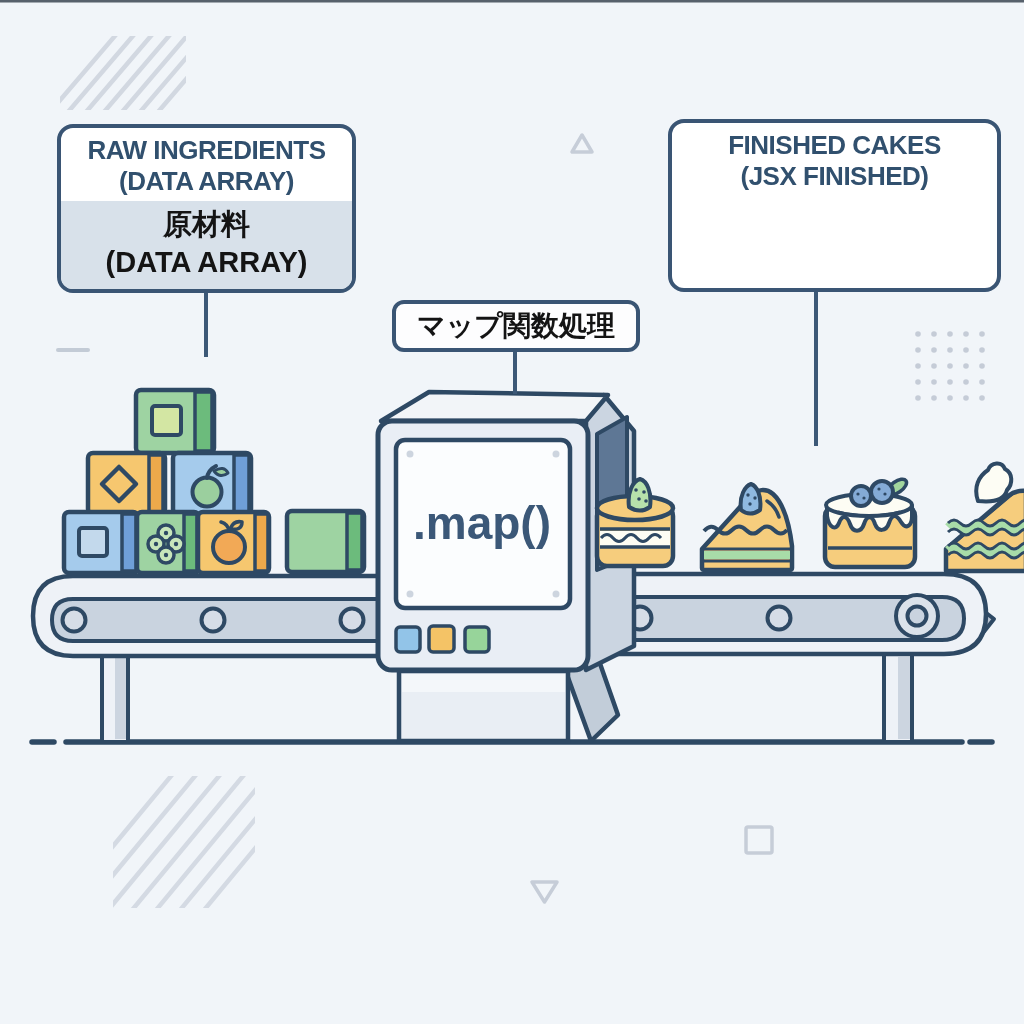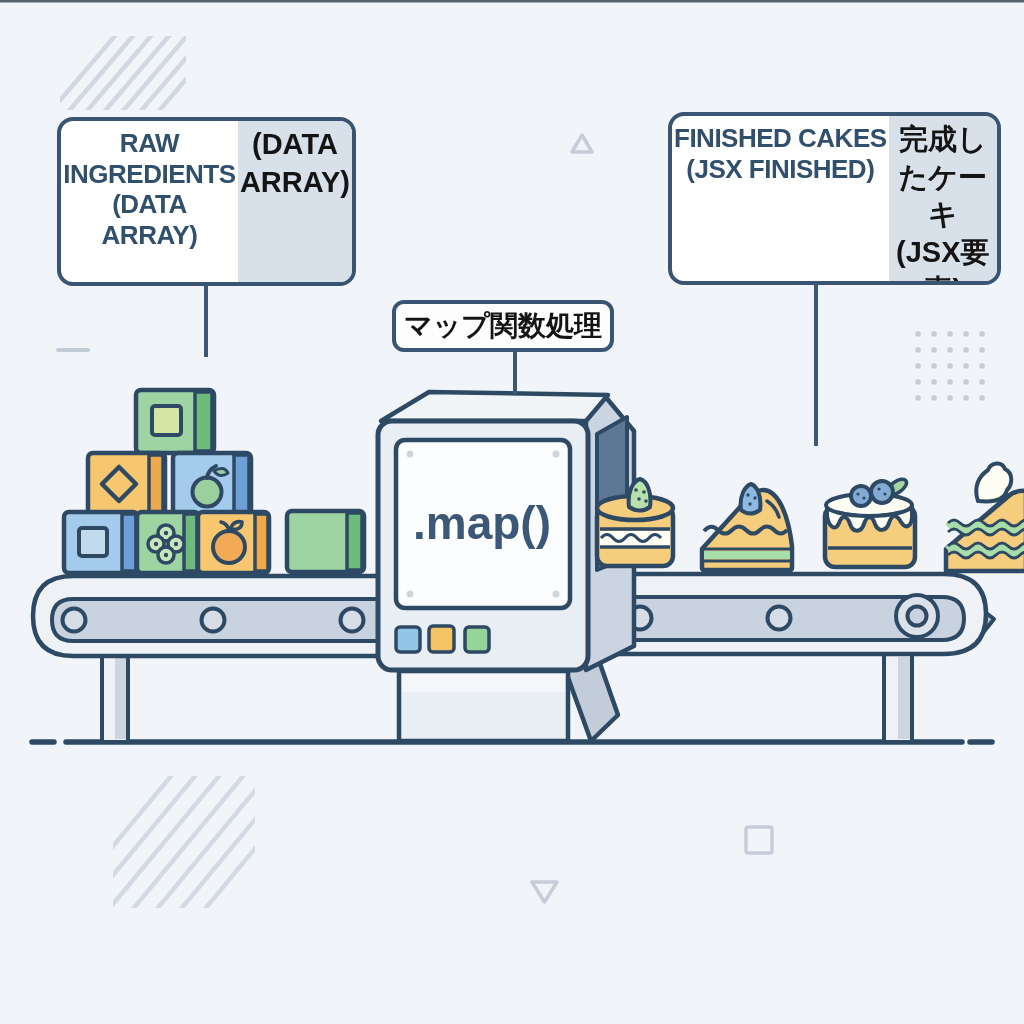--- a/index.html
+++ b/index.html
@@ -7,36 +7,37 @@
     width:1024px;height:1024px;position:relative;overflow:hidden;
     background:#f1f5f9;
     font-family:"Liberation Sans", sans-serif;
   }
   .stage{position:absolute;inset:0;}
   svg{position:absolute;left:0;top:0;}
   .label-box{
     position:absolute;box-sizing:border-box;
     border:4px solid #3a5574;border-radius:16px;
     background:#ffffff;overflow:hidden;
-    display:flex;flex-direction:row;text-align:center;
+    display:flex;flex-direction:column;text-align:center;
     z-index:5;
+    margin-top:7px;
   }
   .label-box .en{
     padding:7px 2px 5px;
     font-weight:700;font-size:26px;line-height:1.18;
     color:#31506e;letter-spacing:-0.5px;
   }
   .label-box .ja{
     flex:1;background:#d8e1ea;
     font-weight:700;font-size:29px;line-height:1.3;
     color:#141414;padding:5px 2px 6px;
   }
   .process-box{
     position:absolute;box-sizing:border-box;
-    left:392px;top:300px;width:222px;height:52px;
+    left:392px;top:300px;width:248px;height:52px;
     border:4px solid #3a5574;border-radius:12px;background:#fdfdfe;
     display:flex;align-items:center;justify-content:center;
     font-weight:700;font-size:28px;color:#141414;z-index:5;
   }
   .connector{position:absolute;width:4px;background:#3c5877;z-index:4;}
   .conn-input{left:204px;top:286px;height:71px;}
   .conn-process{left:513px;top:352px;height:42px;}
   .conn-output{left:814px;top:285px;height:161px;}
 </style>
 </head>
@@ -295,33 +296,30 @@
     </g>
   </g>
 </svg>
 
 <div class="label-box" style="left:57px;top:117px;width:299px;height:169px;">
   <div class="en">
     <div>RAW INGREDIENTS</div>
     <div>(DATA ARRAY)</div>
   </div>
   <div class="ja">
+    <div>原材料</div>
     <div>(DATA ARRAY)</div>
   </div>
 </div>
 
 <div class="label-box" style="left:668px;top:112px;width:333px;height:173px;">
   <div class="en">
     <div>FINISHED CAKES</div>
     <div>(JSX FINISHED)</div>
   </div>
-  <div class="ja">
-    <div>完成したケーキ</div>
-    <div>(JSX要素)</div>
-  </div>
 </div>
 
 <div class="process-box">
   <span>マップ関数処理</span>
 </div>
 
 <div class="connector conn-input"></div>
 <div class="connector conn-process"></div>
 <div class="connector conn-output"></div>
 

